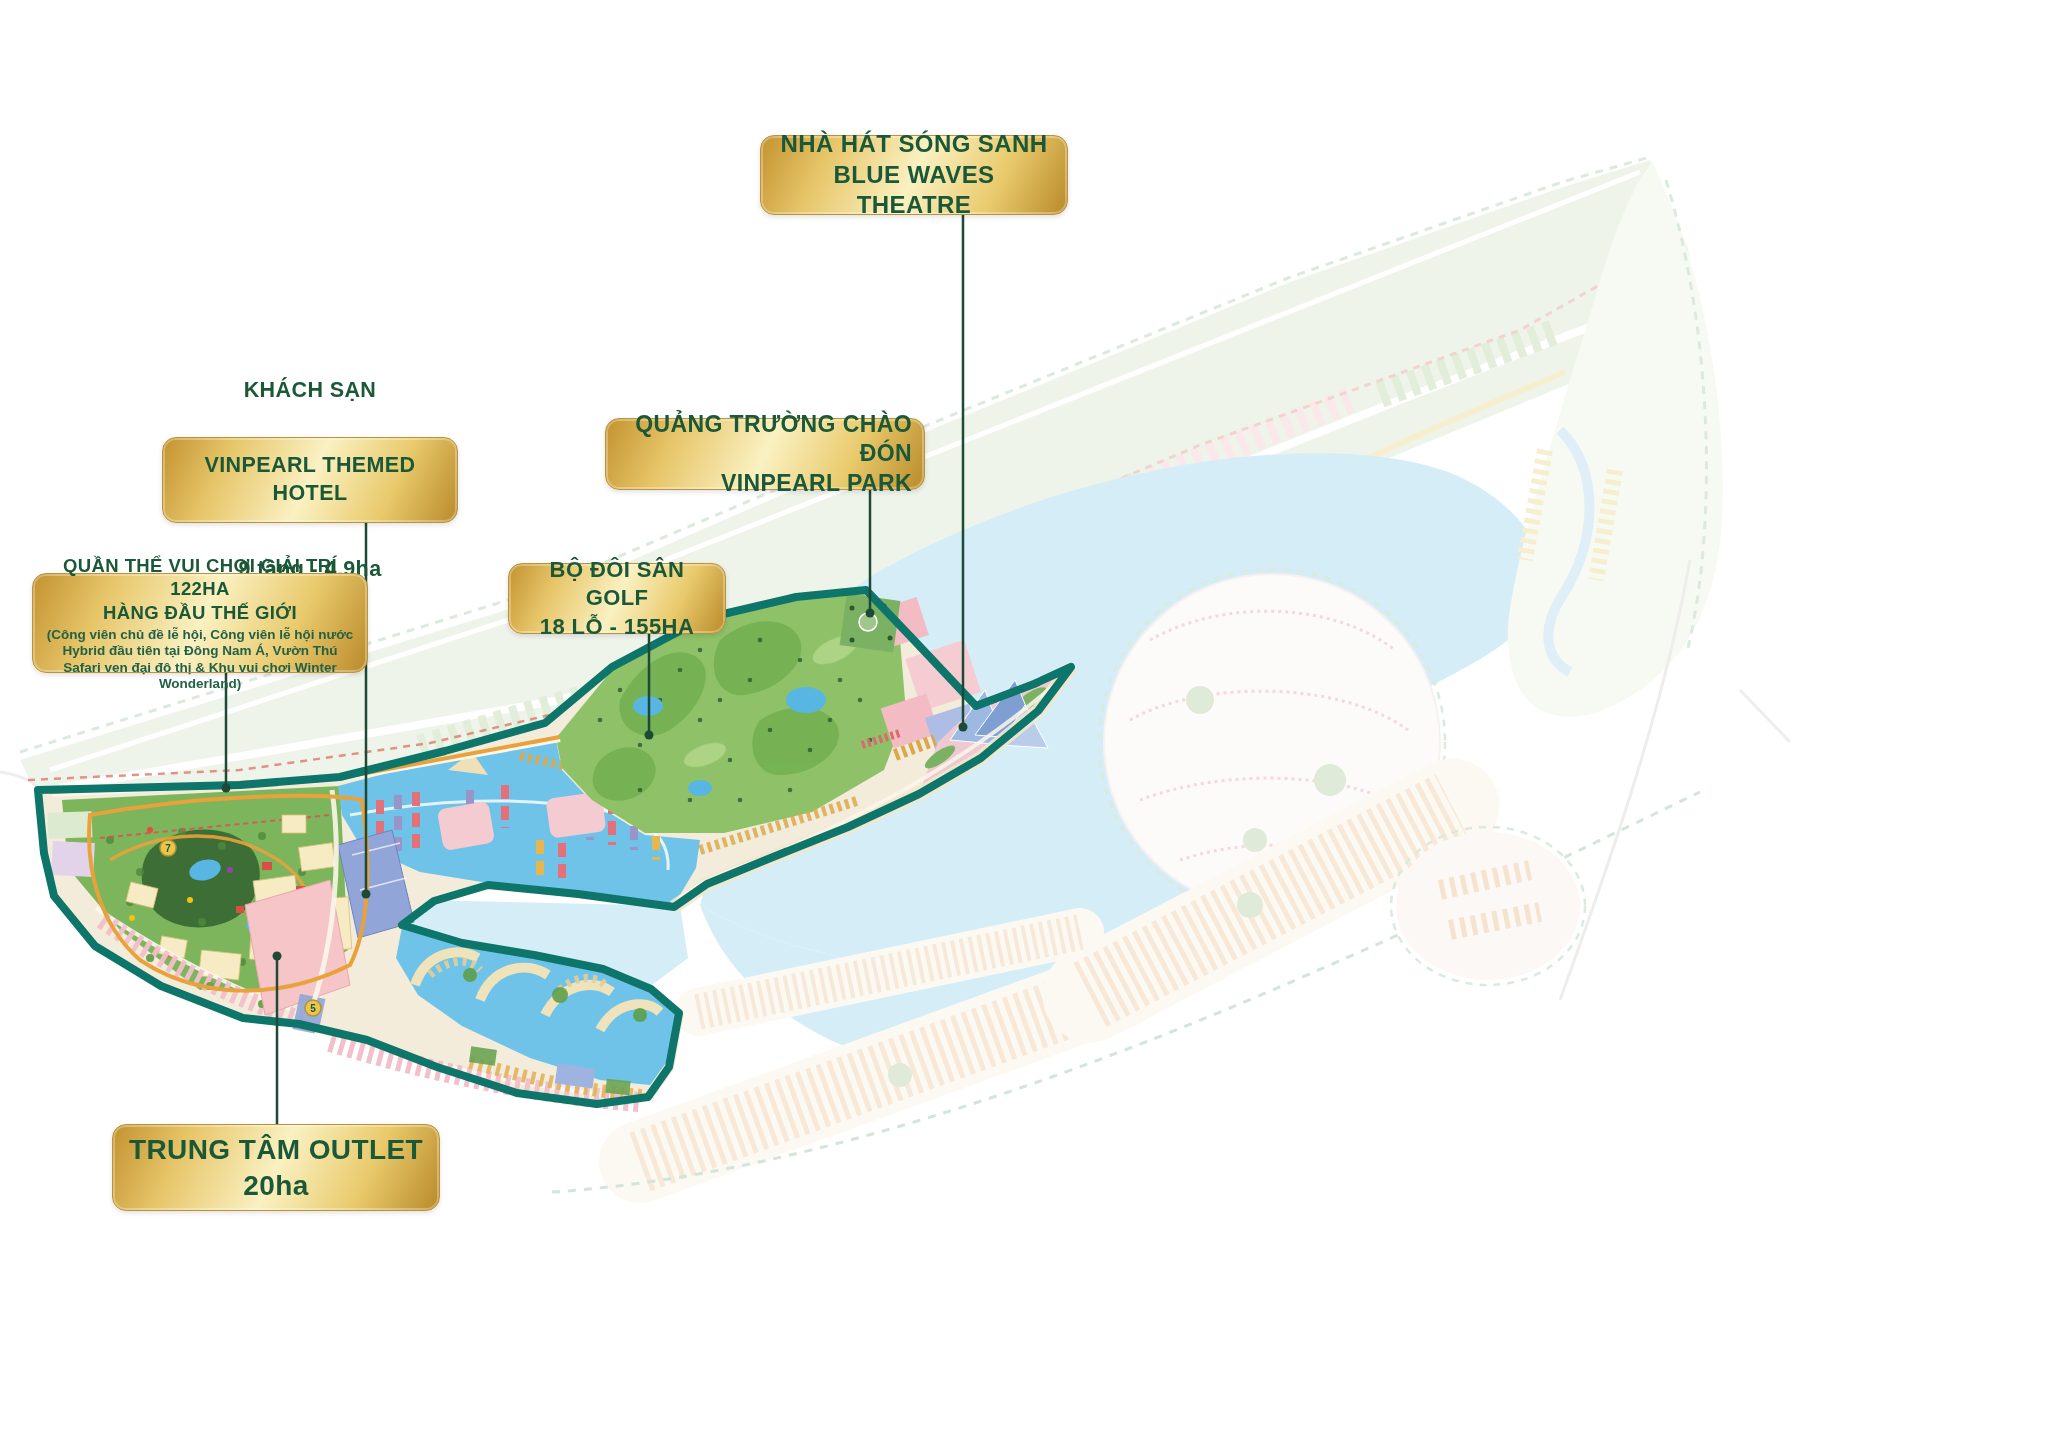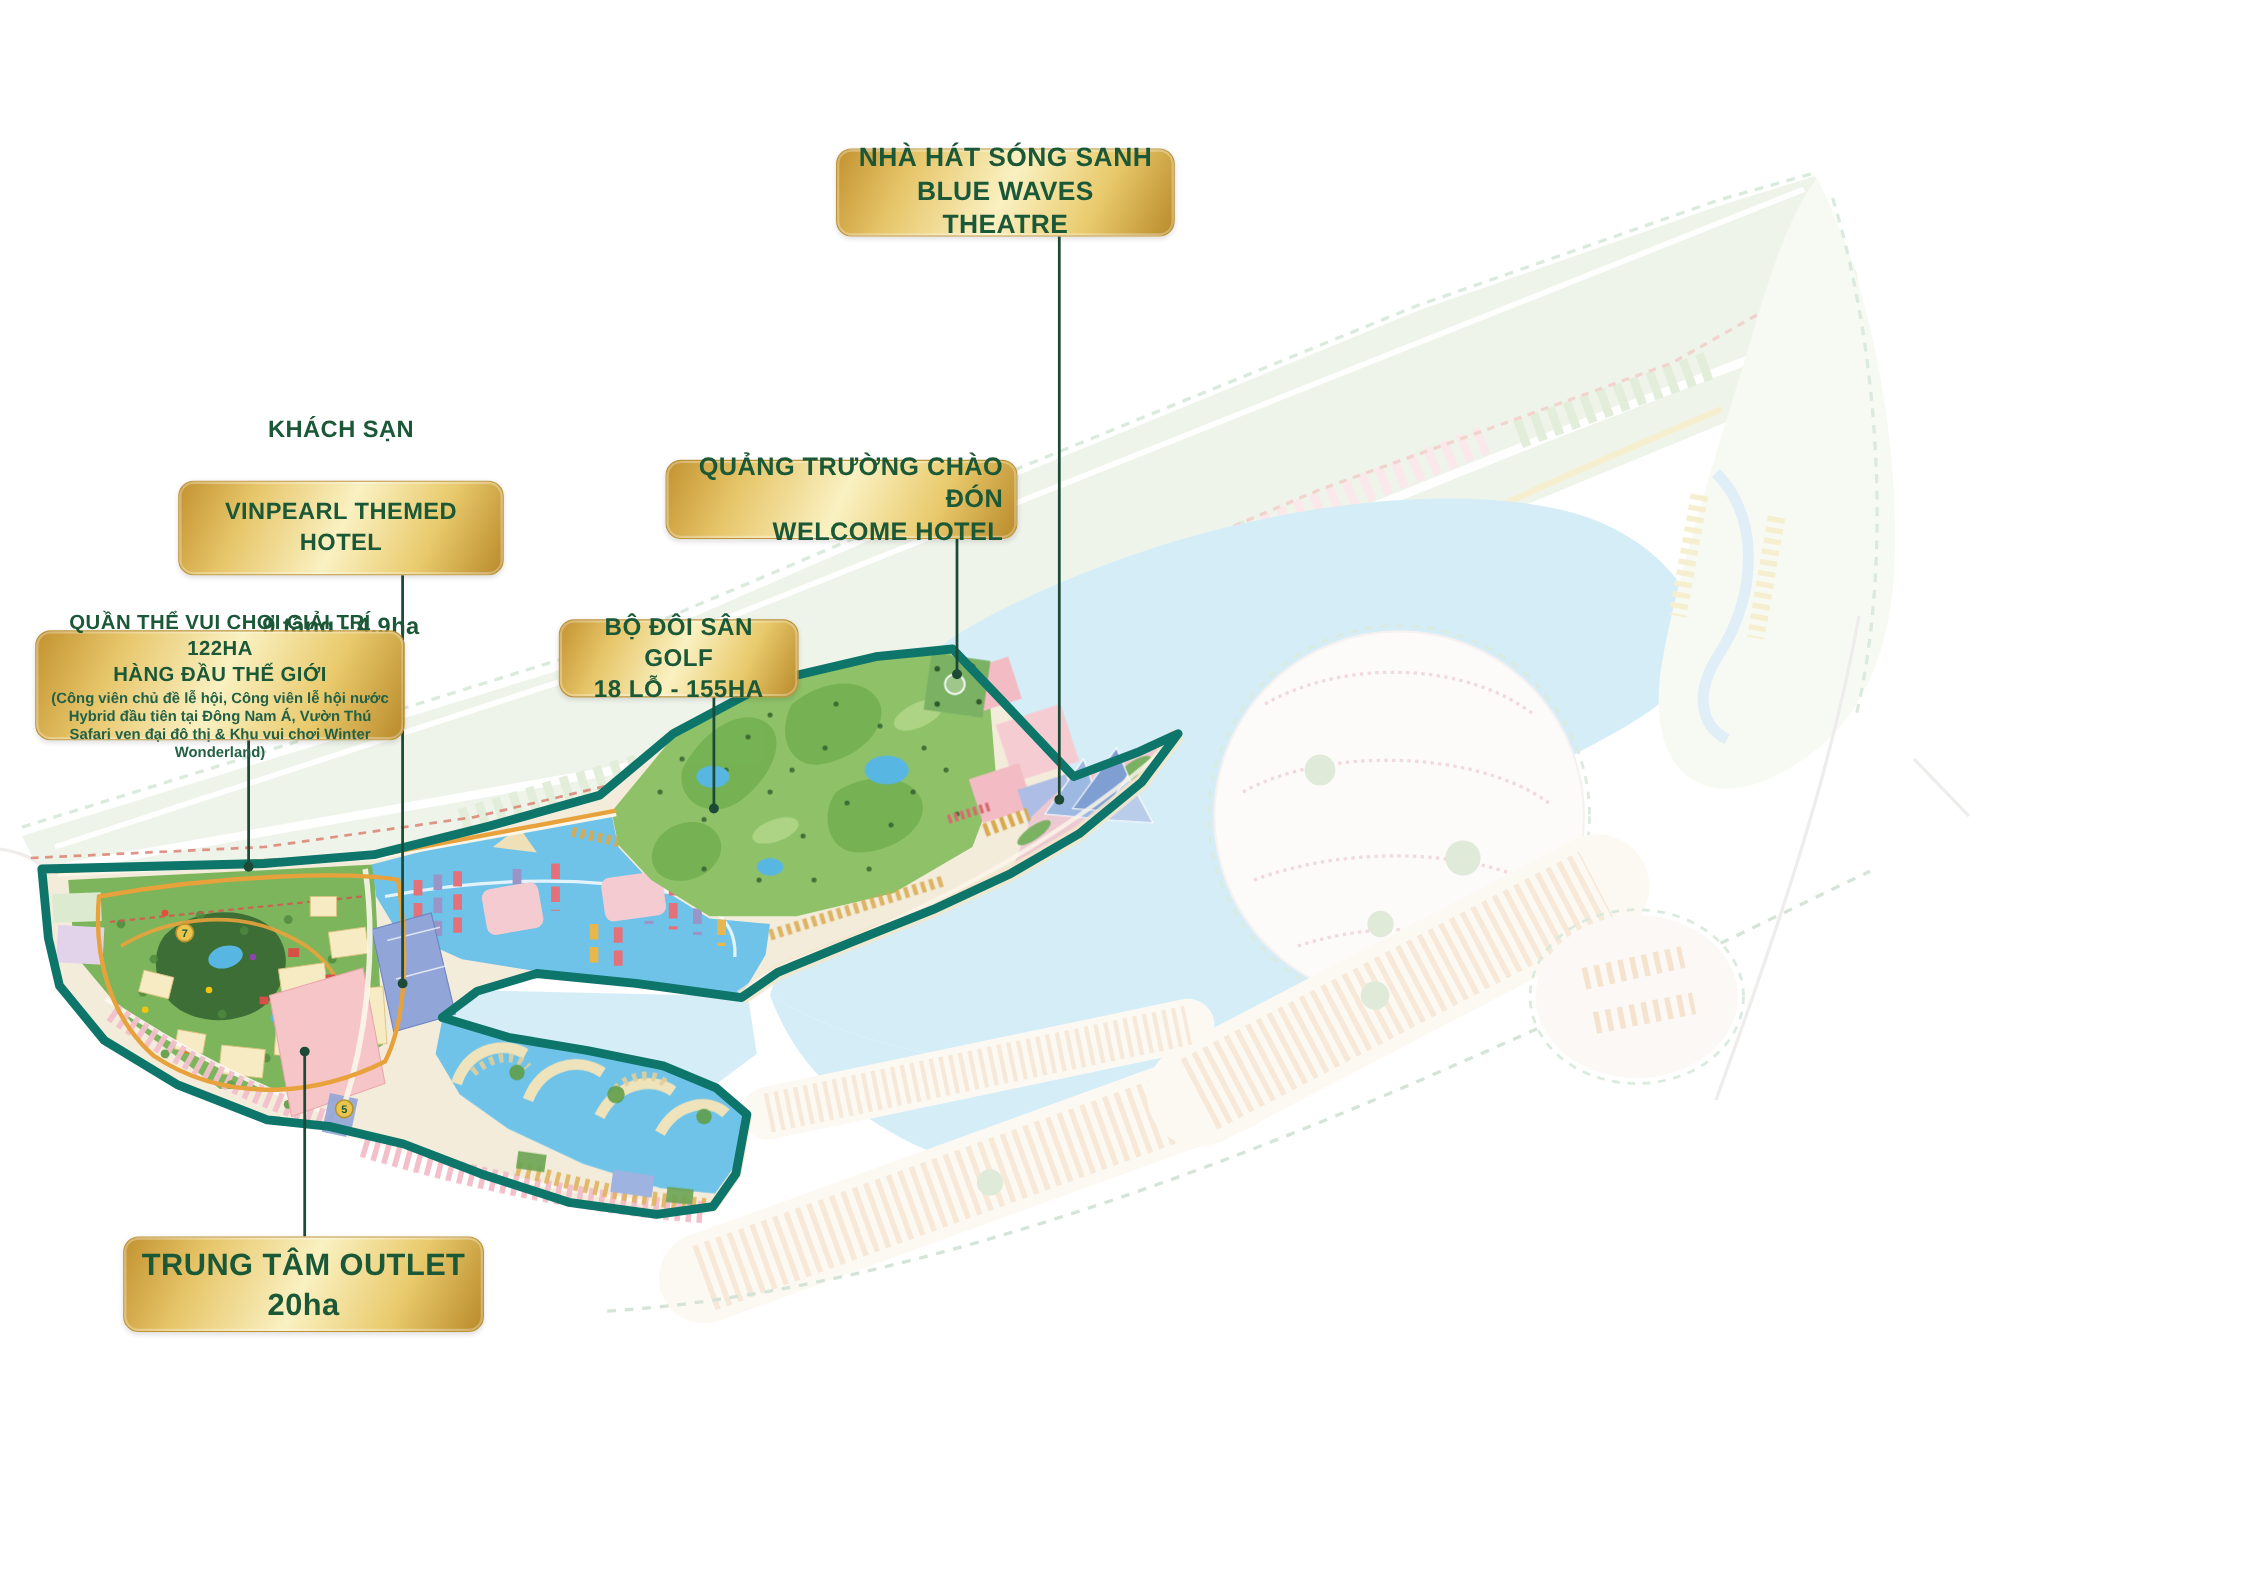--- a/index.html
+++ b/index.html
@@ -324,21 +324,21 @@
   </g>
 </svg>
 
   <div class="callout c-theatre">
     <div class="big">NHÀ HÁT SÓNG SANH</div>
     <div class="big">BLUE WAVES THEATRE</div>
   </div>
 
   <div class="callout c-welcome">
     <div class="big">QUẢNG TRƯỜNG CHÀO ĐÓN</div>
-    <div class="big">WELCOME HOTEL</div>
+    <div class="big">VINPEARL PARK</div>
   </div>
 
   <div class="callout c-hotel">
     <div class="big">KHÁCH SẠN</div>
     <div class="big">VINPEARL THEMED HOTEL</div>
     <div class="big">9 tầng - 4,9ha</div>
   </div>
 
   <div class="callout c-entertainment">
     <div class="big">QUẦN THỂ VUI CHƠI GIẢI TRÍ 122HA</div>

